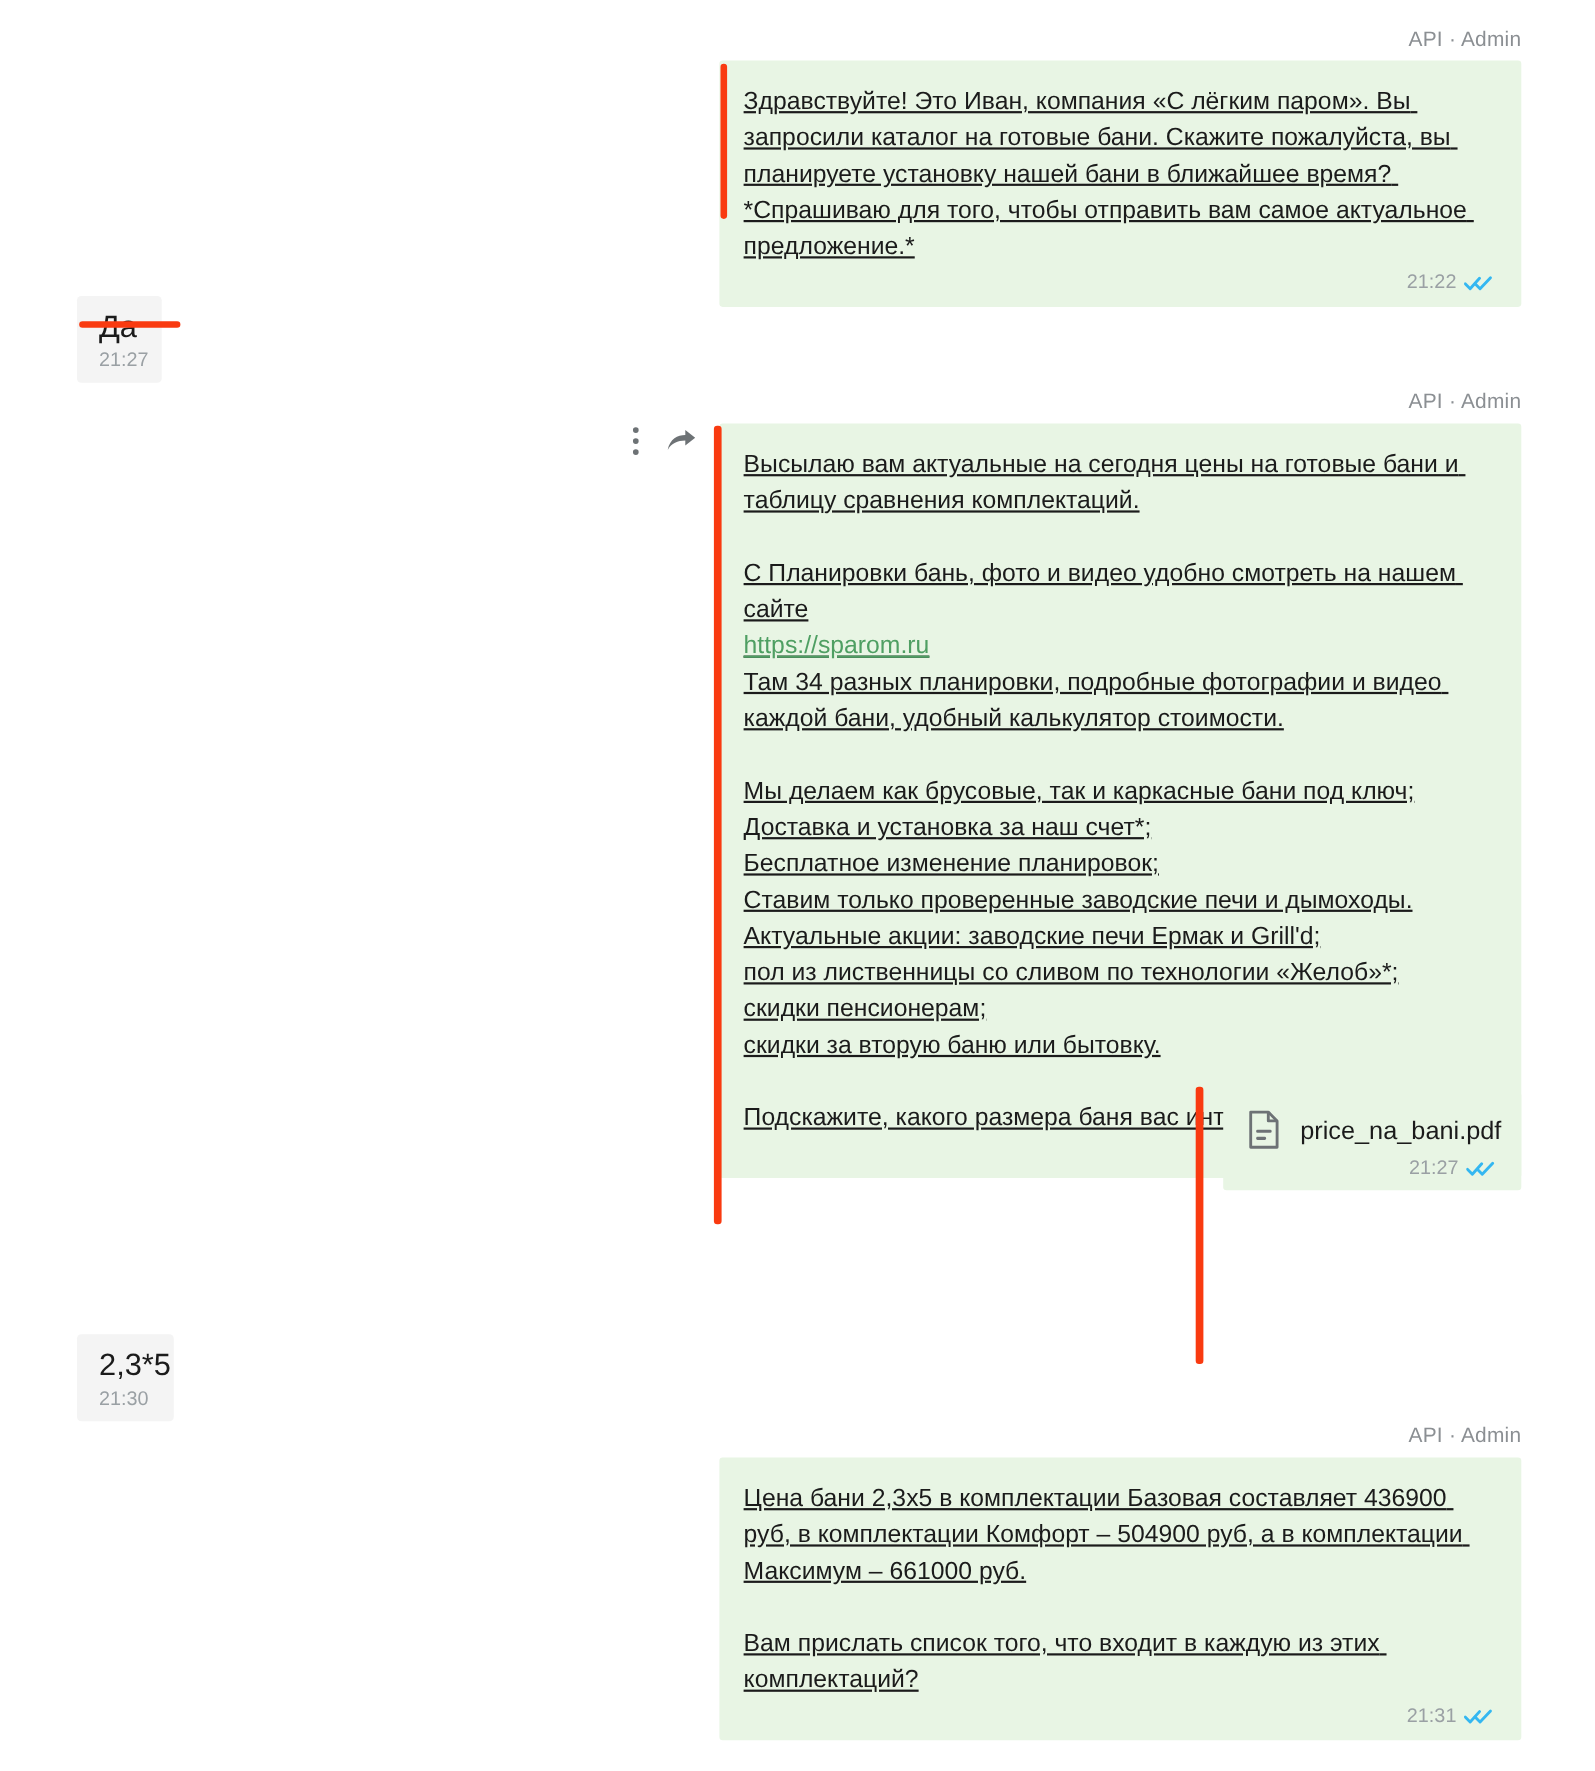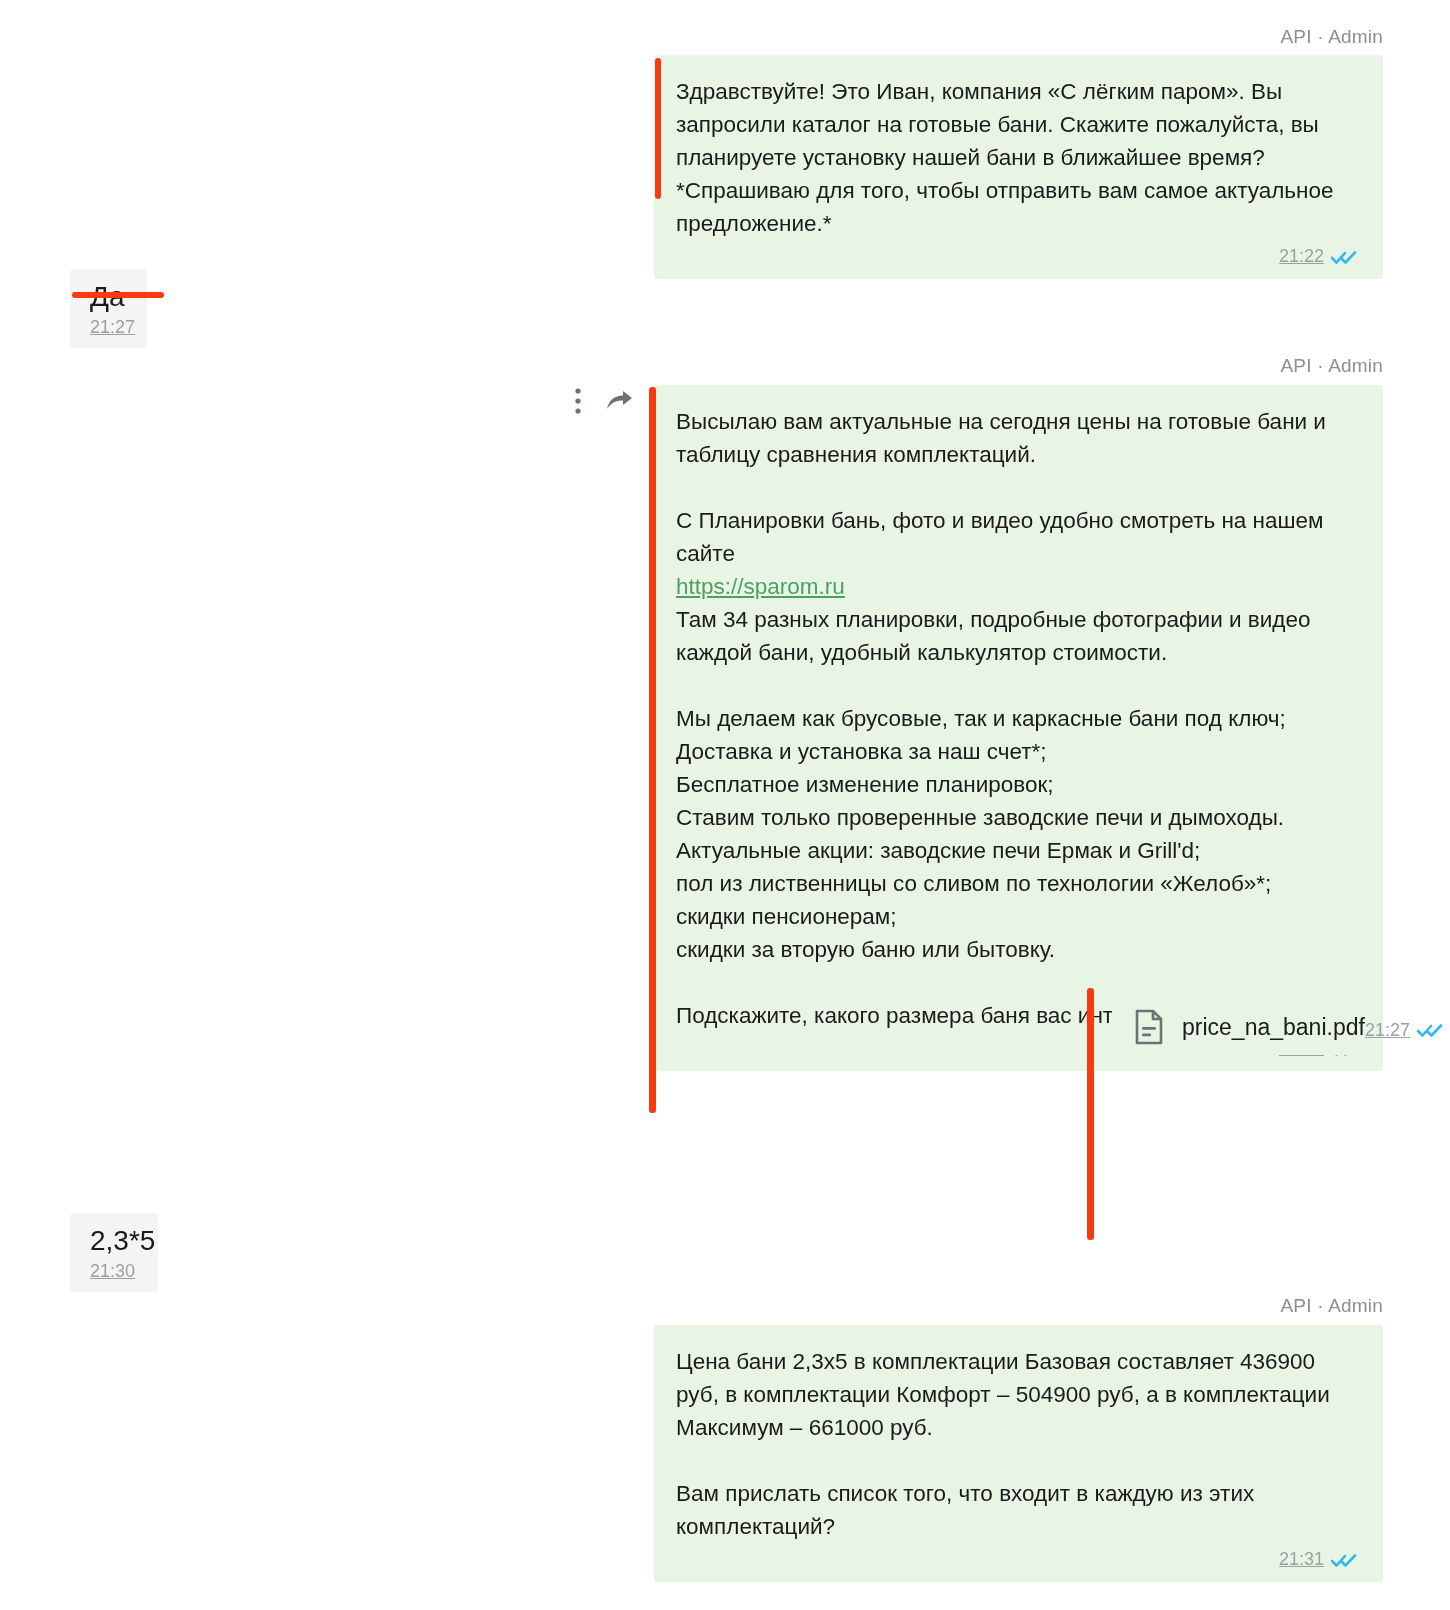--- a/index.html
+++ b/index.html
@@ -34,20 +34,21 @@
     background: #e8f5e4;
     border-radius: 3px;
     padding: 20px 26px 12px 22px;
   }
   .bubble-out .body {
     font-size: 22.5px;
     line-height: 33px;
     color: #1b1b1b;
     white-space: pre-wrap;
     word-wrap: break-word;
+    text-decoration: underline;
   }
   .bubble-out .body a,
   .bubble-out .link {
     color: #4f9f63;
     text-decoration: underline;
   }
 
   
   .bubble-in {
     position: absolute;
@@ -63,33 +64,32 @@
 
   
   .stamp {
     display: flex;
     align-items: center;
     justify-content: flex-end;
     gap: 7px;
     font-size: 18px;
     color: #9aa0a4;
     margin-top: 6px;
-    text-decoration: underline;
   }
   .stamp.left { justify-content: flex-start; }
   .ticks { display: inline-block; width: 26px; height: 16px; }
 
   
   .bubble-file {
     position: absolute;
     background: #e8f5e4;
     border-radius: 3px;
     padding: 16px 24px 10px 22px;
     display: flex;
-    flex-direction: row;
+    flex-direction: column;
   }
   .file-row {
     display: flex;
     align-items: center;
     gap: 18px;
   }
   .file-icon { flex: 0 0 auto; width: 30px; height: 36px; }
   .file-name {
     font-size: 23px;
     color: #1b1b1b;

